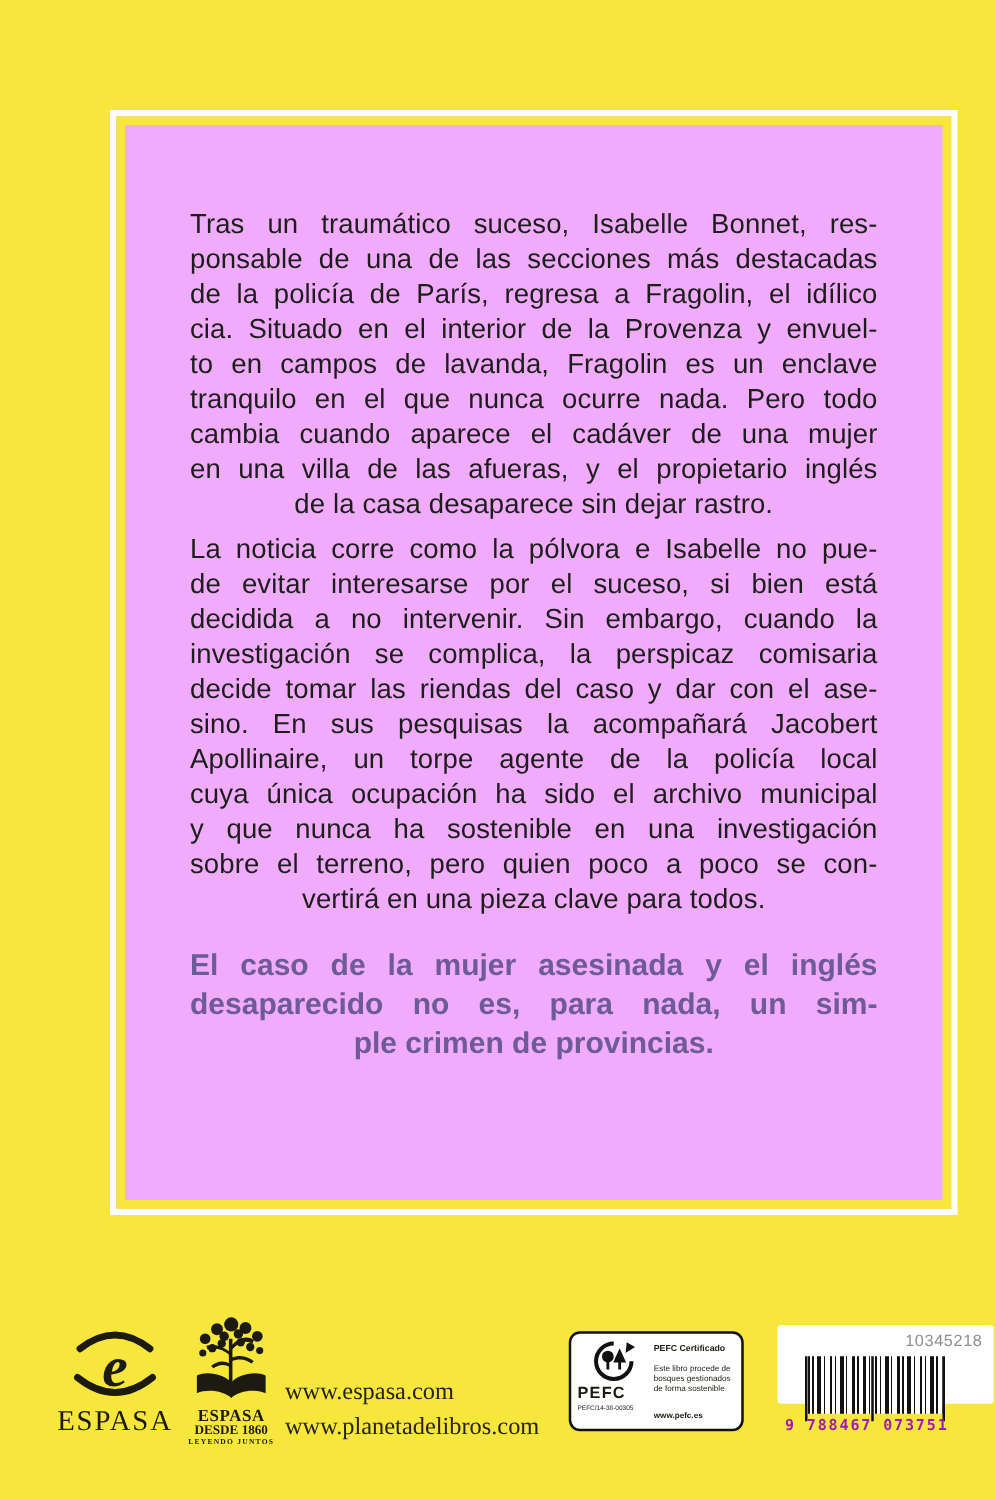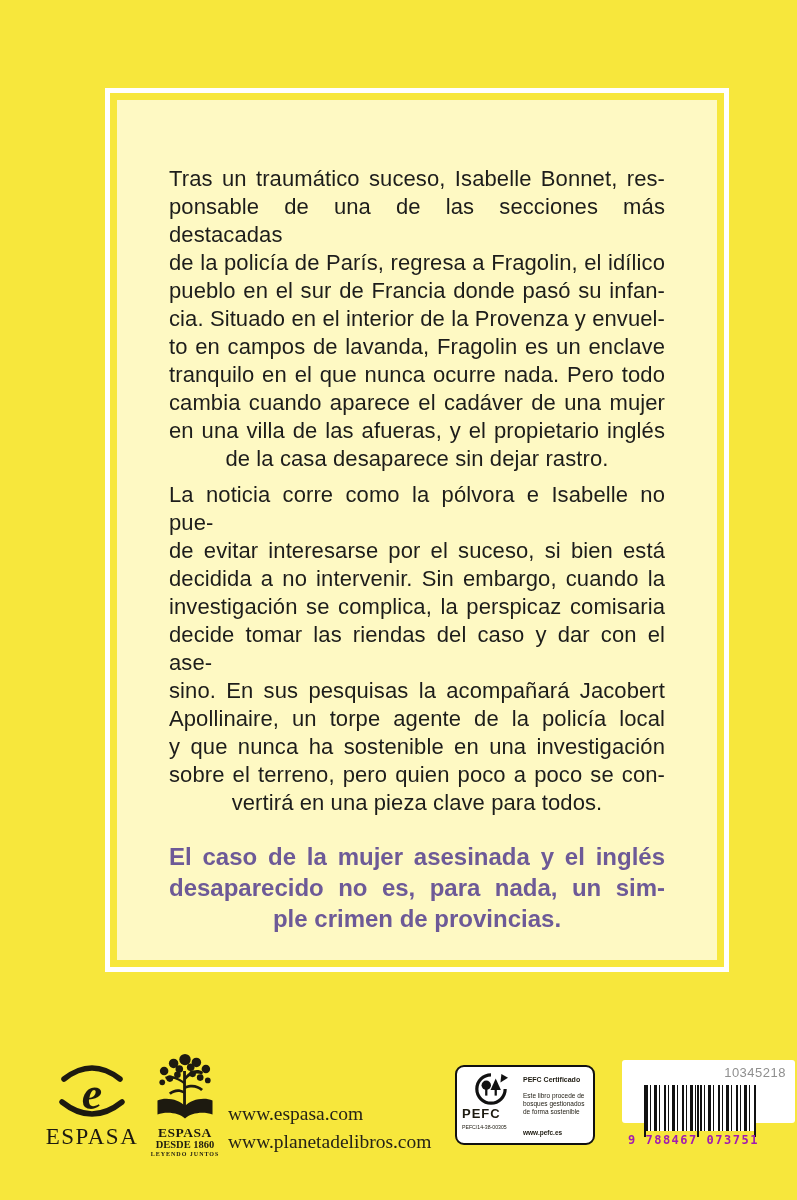--- a/index.html
+++ b/index.html
@@ -3,23 +3,23 @@
 <meta charset="utf-8">
 <style>
   html, body { margin: 0; padding: 0; }
   body { width: 797px; height: 1200px; font-family: "Liberation Sans", sans-serif; }
   .page {
     position: relative; width: 797px; height: 1200px;
     background: #f7e73c; overflow: hidden;
   }
   
   .panel {
-    position: absolute; left: 110px; top: 93px;
-    width: 614px; height: 874px;
-    background: #fef9c3;
+    position: absolute; left: 93px; top: 93px;
+    width: 668px; height: 874px;
+    background: #f0abfc;
     border: 7px solid #f7e73c;
     box-shadow: 0 0 0 5px #ffffff;
     box-sizing: border-box;
   }
   .panel-inner {
     padding: 65px 52px 0 52px;
     color: #1d1d1b;
   }
   .synopsis { font-size: 22px; line-height: 28px; letter-spacing: 0.1px; }
   .jline { text-align: justify; text-align-last: justify; white-space: normal; }
@@ -86,36 +86,36 @@
 <body>
 
 <div class="page">
 
   <div class="panel">
     <div class="panel-inner">
       <div class="synopsis para">
           <div class="jline">Tras un traumático suceso, Isabelle Bonnet, res-</div>
           <div class="jline">ponsable de una de las secciones más destacadas</div>
           <div class="jline">de la policía de París, regresa a Fragolin, el idílico</div>
-          <div class="jline">pueblo en el sur de Francia donde pasó su infan-</div>
           <div class="jline">cia. Situado en el interior de la Provenza y envuel-</div>
           <div class="jline">to en campos de lavanda, Fragolin es un enclave</div>
           <div class="jline">tranquilo en el que nunca ocurre nada. Pero todo</div>
           <div class="jline">cambia cuando aparece el cadáver de una mujer</div>
           <div class="jline">en una villa de las afueras, y el propietario inglés</div>
           <div class="jline lastline">de la casa desaparece sin dejar rastro.</div>
         </div>
       <div class="synopsis para">
           <div class="jline">La noticia corre como la pólvora e Isabelle no pue-</div>
           <div class="jline">de evitar interesarse por el suceso, si bien está</div>
           <div class="jline">decidida a no intervenir. Sin embargo, cuando la</div>
           <div class="jline">investigación se complica, la perspicaz comisaria</div>
           <div class="jline">decide tomar las riendas del caso y dar con el ase-</div>
           <div class="jline">sino. En sus pesquisas la acompañará Jacobert</div>
           <div class="jline">Apollinaire, un torpe agente de la policía local</div>
+          <div class="jline">cuya única ocupación ha sido el archivo municipal</div>
           <div class="jline">y que nunca ha sostenible en una investigación</div>
           <div class="jline">sobre el terreno, pero quien poco a poco se con-</div>
           <div class="jline lastline">vertirá en una pieza clave para todos.</div>
         </div>
       <div class="highlight">
           <div class="jline">El caso de la mujer asesinada y el inglés</div>
           <div class="jline">desaparecido no es, para nada, un sim-</div>
           <div class="jline lastline">ple crimen de provincias.</div>
         </div>
     </div>

